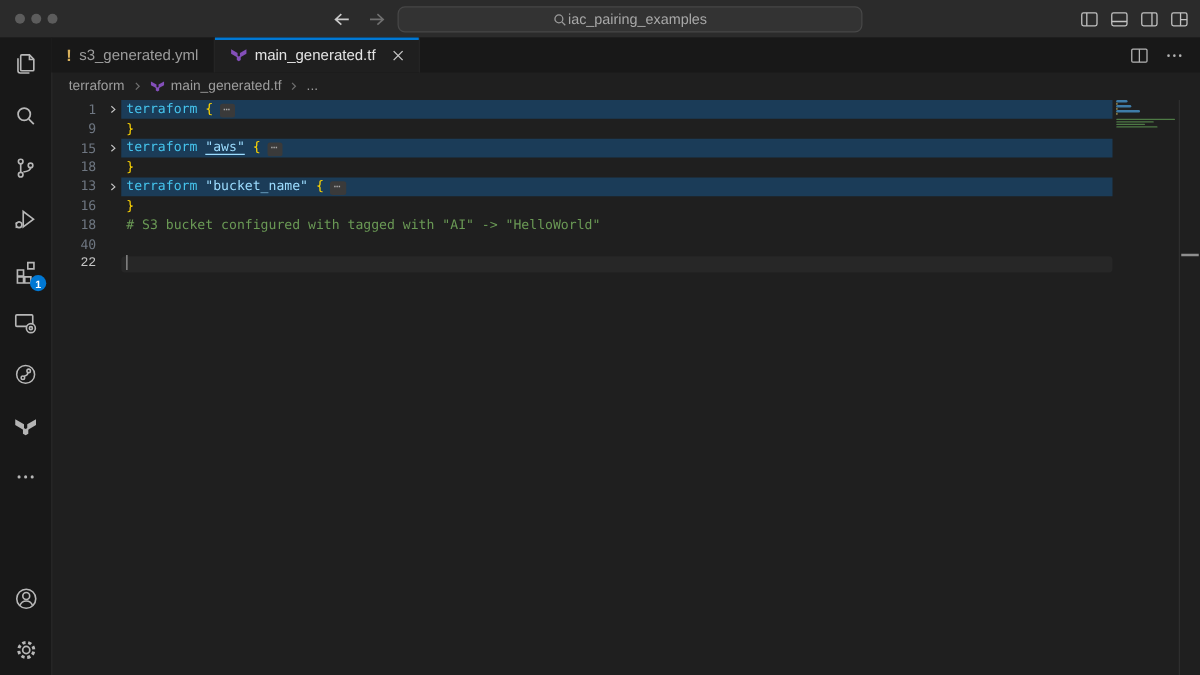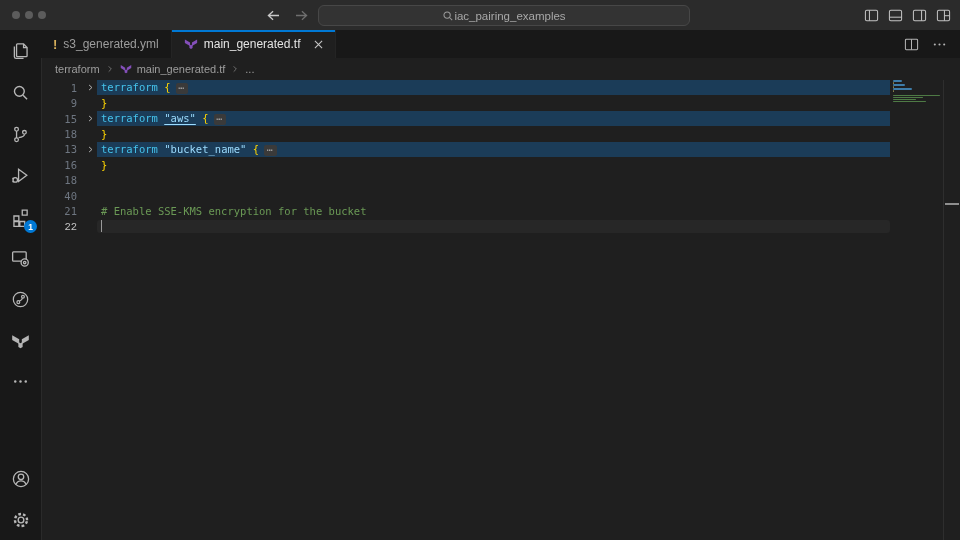--- a/index.html
+++ b/index.html
@@ -273,23 +273,22 @@
             </svg></span><span class="codetext"><span class="tk-kw">terraform</span><span class="tk-sp"> </span><span class="tk-brace">{</span><span class="tk-fold">⋯</span></span></div>
         <div class="row"><span class="num">9</span><span class="gut"></span><span class="codetext"><span class="tk-brace">}</span></span></div>
         <div class="row hl"><span class="num">15</span><span class="gut"><svg width="9" height="9" viewBox="0 0 16 16" fill="none" stroke="#c5c5c5" stroke-width="1.6">
               <path d="M5.5 3.5l5 4.5-5 4.5"></path>
             </svg></span><span class="codetext"><span class="tk-kw">terraform</span><span class="tk-sp"> </span><span class="tk-strlink">"aws"</span><span class="tk-sp"> </span><span class="tk-brace">{</span><span class="tk-fold">⋯</span></span></div>
         <div class="row"><span class="num">18</span><span class="gut"></span><span class="codetext"><span class="tk-brace">}</span></span></div>
         <div class="row hl"><span class="num">13</span><span class="gut"><svg width="9" height="9" viewBox="0 0 16 16" fill="none" stroke="#c5c5c5" stroke-width="1.6">
               <path d="M5.5 3.5l5 4.5-5 4.5"></path>
             </svg></span><span class="codetext"><span class="tk-kw">terraform</span><span class="tk-sp"> </span><span class="tk-str">"bucket_name"</span><span class="tk-sp"> </span><span class="tk-brace">{</span><span class="tk-fold">⋯</span></span></div>
         <div class="row"><span class="num">16</span><span class="gut"></span><span class="codetext"><span class="tk-brace">}</span></span></div>
-        <div class="row"><span class="num">18</span><span class="gut"></span></div>
+        <div class="row"><span class="num">18</span><span class="gut"></span><span class="codetext"><span class="tk-cmt"># S3 bucket configured with tagged with "AI" -&gt; "HelloWorld"</span></span></div>
         <div class="row"><span class="num">40</span><span class="gut"></span></div>
-        <div class="row"><span class="num">21</span><span class="gut"></span><span class="codetext"><span class="tk-cmt"># Enable SSE-KMS encryption for the bucket</span></span></div>
         <div class="row cur"><span class="num">22</span><span class="gut"></span><span class="codetext"><span class="cursor"></span></span></div>
       </div>
     <div class="minimap">
         <div class="mm-row">
           <div class="mm-dash" style="width: 8.58px; background: rgb(62, 124, 168);"></div>
         </div>
         <div class="mm-row">
           <div class="mm-dash" style="width: 0.78px; background: rgb(143, 133, 77);"></div>
         </div>
         <div class="mm-row">

